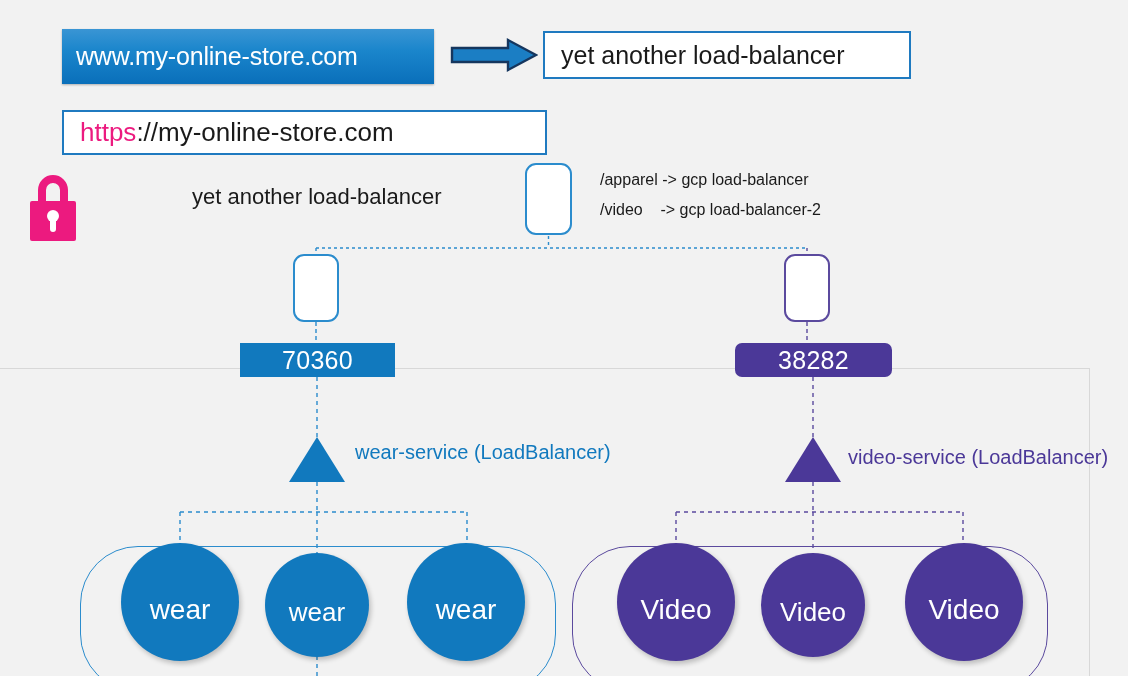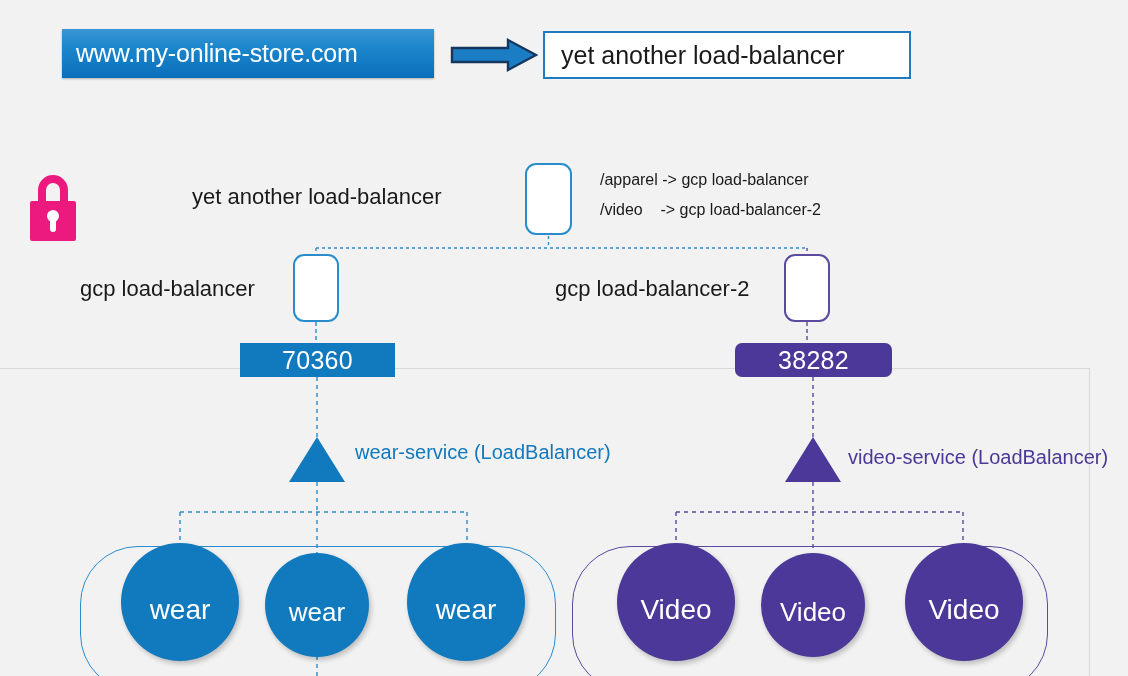--- a/index.html
+++ b/index.html
@@ -16,21 +16,21 @@
     position:absolute;left:-4px;top:368px;width:1094px;height:320px;
     border-top:1.5px solid #d8d8d8;
     border-right:1.5px solid #d8d8d8;
     border-left:1.5px solid #d8d8d8;
     box-sizing:border-box;
     background:transparent;
   }
 
   
   .url-bar{
-    position:absolute;left:62px;top:29px;width:372px;height:49px;
+    position:absolute;left:62px;top:29px;width:372px;height:55px;
     background:linear-gradient(180deg,#3a95d4 0%,#1b86cc 38%,#0a6fba 100%);
     display:flex;align-items:center;
     box-sizing:border-box;padding-left:14px;
     box-shadow:0 1px 2px rgba(0,0,0,.28);
   }
   .url-bar span{color:#ffffff;font-size:25px;letter-spacing:-.2px;white-space:nowrap;}
 
   
   .block-arrow{position:absolute;left:450px;top:38px;width:88px;height:34px;}
 
@@ -163,37 +163,38 @@
   </div>
 
   <svg class="block-arrow" viewBox="0 0 88 34">
     <polygon points="2,10 58,10 58,2 86,17 58,32 58,24 2,24" fill="#1b7ec4" stroke="#15365e" stroke-width="2.4" stroke-linejoin="miter"></polygon>
   </svg>
 
   <div class="wbox box-lb-top">
     <span>yet another load-balancer</span>
   </div>
 
+  <div class="wbox box-https">
+    <span><span class="scheme">https</span><span>://my-online-store.com</span></span>
+  </div>
 
   <svg class="padlock" viewBox="0 0 62 74">
     <path d="M16 34 L16 22 A15 15 0 0 1 46 22 L46 34 L38 34 L38 22 A7 7 0 0 0 24 22 L24 34 Z" fill="#ec1a7f"></path>
     <rect x="8" y="33" width="46" height="40" rx="2" fill="#ec1a7f"></rect>
     <circle cx="31" cy="48" r="6" fill="#ffffff"></circle>
     <rect x="28" y="50" width="6" height="14" rx="3" fill="#ffffff"></rect>
   </svg>
 
   <div class="plabel lbl-yalb">yet another load-balancer</div>
   <div class="node blue node-top"></div>
   <div class="rules">/apparel -&gt; gcp load-balancer
 /video    -&gt; gcp load-balancer-2</div>
 
-  <div class="plabel lbl-gcp1">gcp load-balancer</div>
   <div class="node blue node-l"></div>
 
-  <div class="plabel lbl-gcp2">gcp load-balancer-2</div>
   <div class="node purple node-r"></div>
 
   <div class="port blue port-1">
     <span>70360</span>
   </div>
   <div class="port purple port-2">
     <span>38282</span>
   </div>
 
   <div class="tri blue tri-1"></div>

